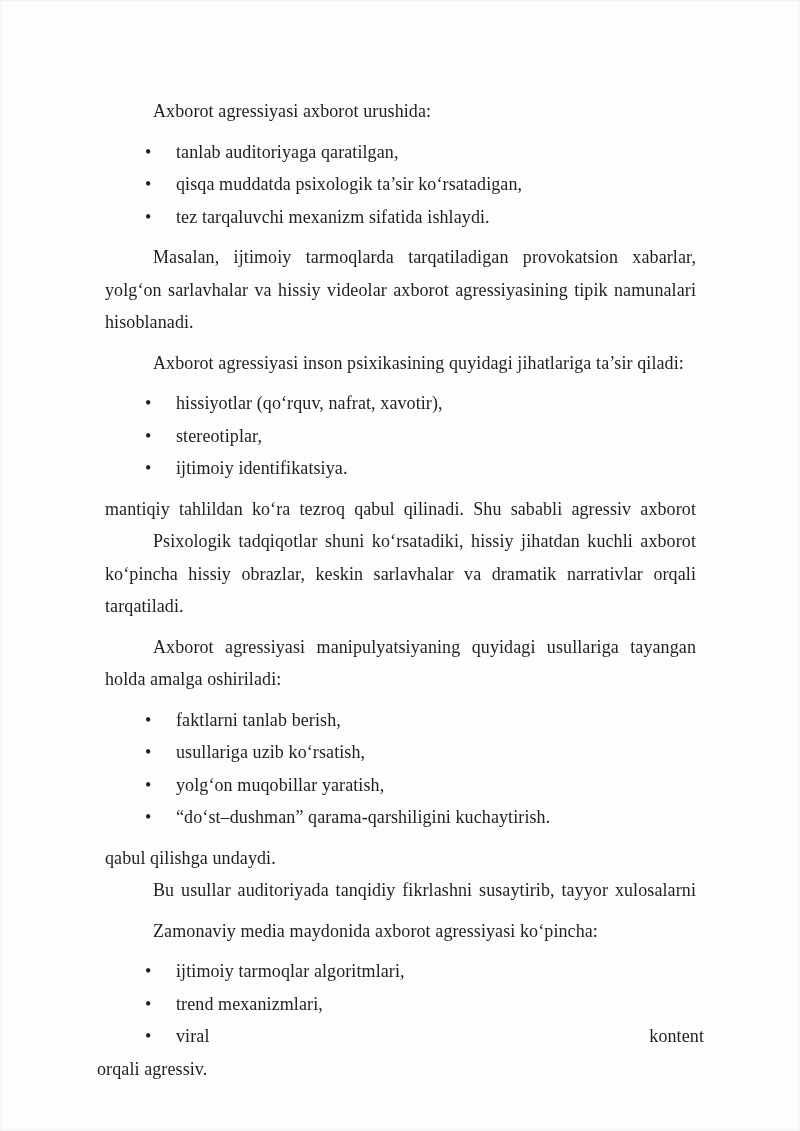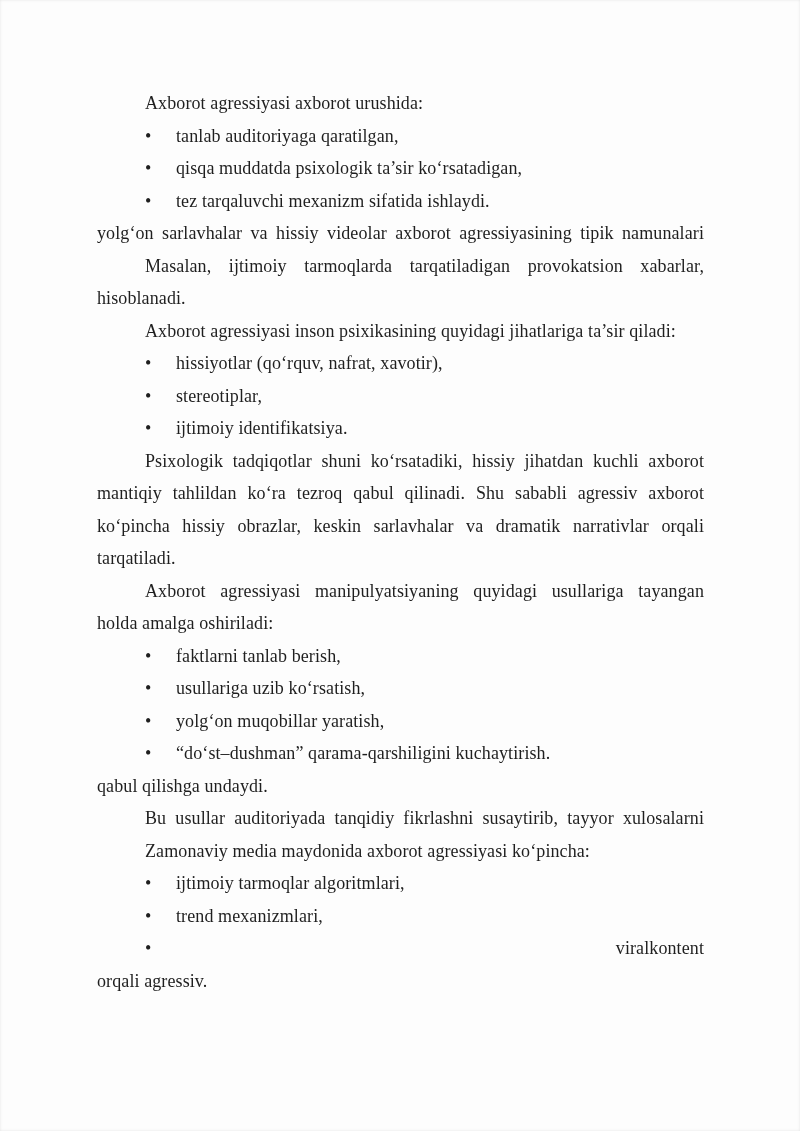--- a/index.html
+++ b/index.html
@@ -22,37 +22,37 @@
   }
   .content {
     position: absolute;
     left: 97px;
     top: 87px;
     width: 607px;
     font-size: 18px;
     line-height: 32.5px;
     letter-spacing: 0.1px;
   }
-  .par { margin: 0; }
+  .par { margin: 8px; }
   .ln { min-height: 32.5px; }
   .ind { text-indent: 48px; }
   .jst { text-align: justify; text-align-last: justify; }
   .bul {
     position: relative;
     padding-left: 79px;
     min-height: 32.5px;
   }
   .dot {
     position: absolute;
     left: 48px;
     top: 0;
   }
   .bul2 .l1 {
     display: flex;
-    justify-content: flex-end;
+    justify-content: space-between;
   }
   .bul2 .l2 {
     margin-left: -79px;
   }
 </style>
 </head>
 <body style="background: rgb(253, 253, 253); color: rgb(31, 31, 31);">
 
 <div class="page">
   <div class="content">
@@ -68,22 +68,22 @@
     <div class="bul">
       <span class="dot">•</span>
       <span>qisqa muddatda psixologik ta’sir koʻrsatadigan,</span>
     </div>
     <div class="bul">
       <span class="dot">•</span>
       <span>tez tarqaluvchi mexanizm sifatida ishlaydi.</span>
     </div>
 
     <div class="par">
+      <div class="ln ind jst">Masalan, ijtimoiy tarmoqlarda tarqatiladigan provokatsion xabarlar,</div>
       <div class="ln jst">yolgʻon sarlavhalar va hissiy videolar axborot agressiyasining tipik namunalari</div>
-      <div class="ln ind jst">Masalan, ijtimoiy tarmoqlarda tarqatiladigan provokatsion xabarlar,</div>
       <div class="ln">hisoblanadi.</div>
     </div>
 
     <div class="par">
       <div class="ln ind">Axborot agressiyasi inson psixikasining quyidagi jihatlariga ta’sir qiladi:</div>
     </div>
 
     <div class="bul">
       <span class="dot">•</span>
       <span>hissiyotlar (qoʻrquv, nafrat, xavotir),</span>
@@ -91,22 +91,22 @@
     <div class="bul">
       <span class="dot">•</span>
       <span>stereotiplar,</span>
     </div>
     <div class="bul">
       <span class="dot">•</span>
       <span>ijtimoiy identifikatsiya.</span>
     </div>
 
     <div class="par">
+      <div class="ln jst">mantiqiy tahlildan koʻra tezroq qabul qilinadi. Shu sababli agressiv axborot</div>
       <div class="ln ind jst">Psixologik tadqiqotlar shuni koʻrsatadiki, hissiy jihatdan kuchli axborot</div>
-      <div class="ln jst">mantiqiy tahlildan koʻra tezroq qabul qilinadi. Shu sababli agressiv axborot</div>
       <div class="ln jst">koʻpincha hissiy obrazlar, keskin sarlavhalar va dramatik narrativlar orqali</div>
       <div class="ln">tarqatiladi.</div>
     </div>
 
     <div class="par">
       <div class="ln ind jst">Axborot agressiyasi manipulyatsiyaning quyidagi usullariga tayangan</div>
       <div class="ln">holda amalga oshiriladi:</div>
     </div>
 
     <div class="bul">

